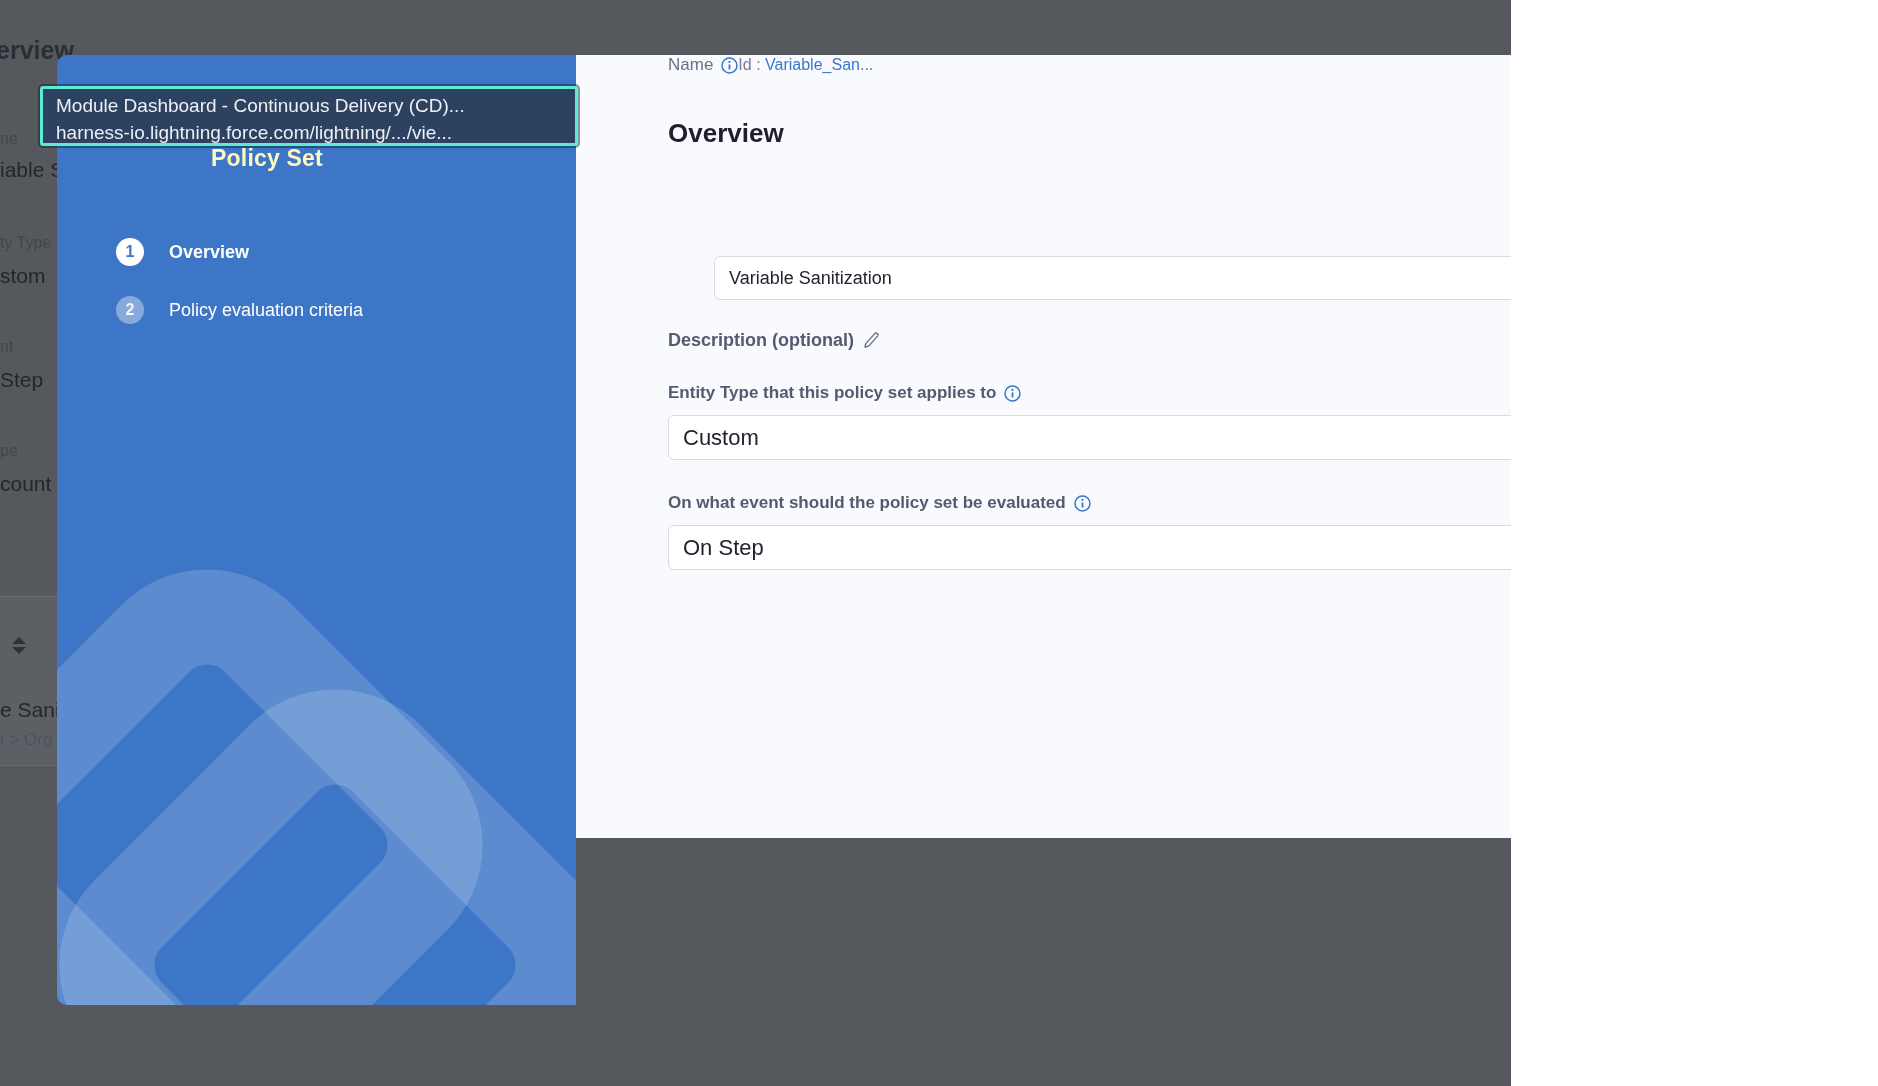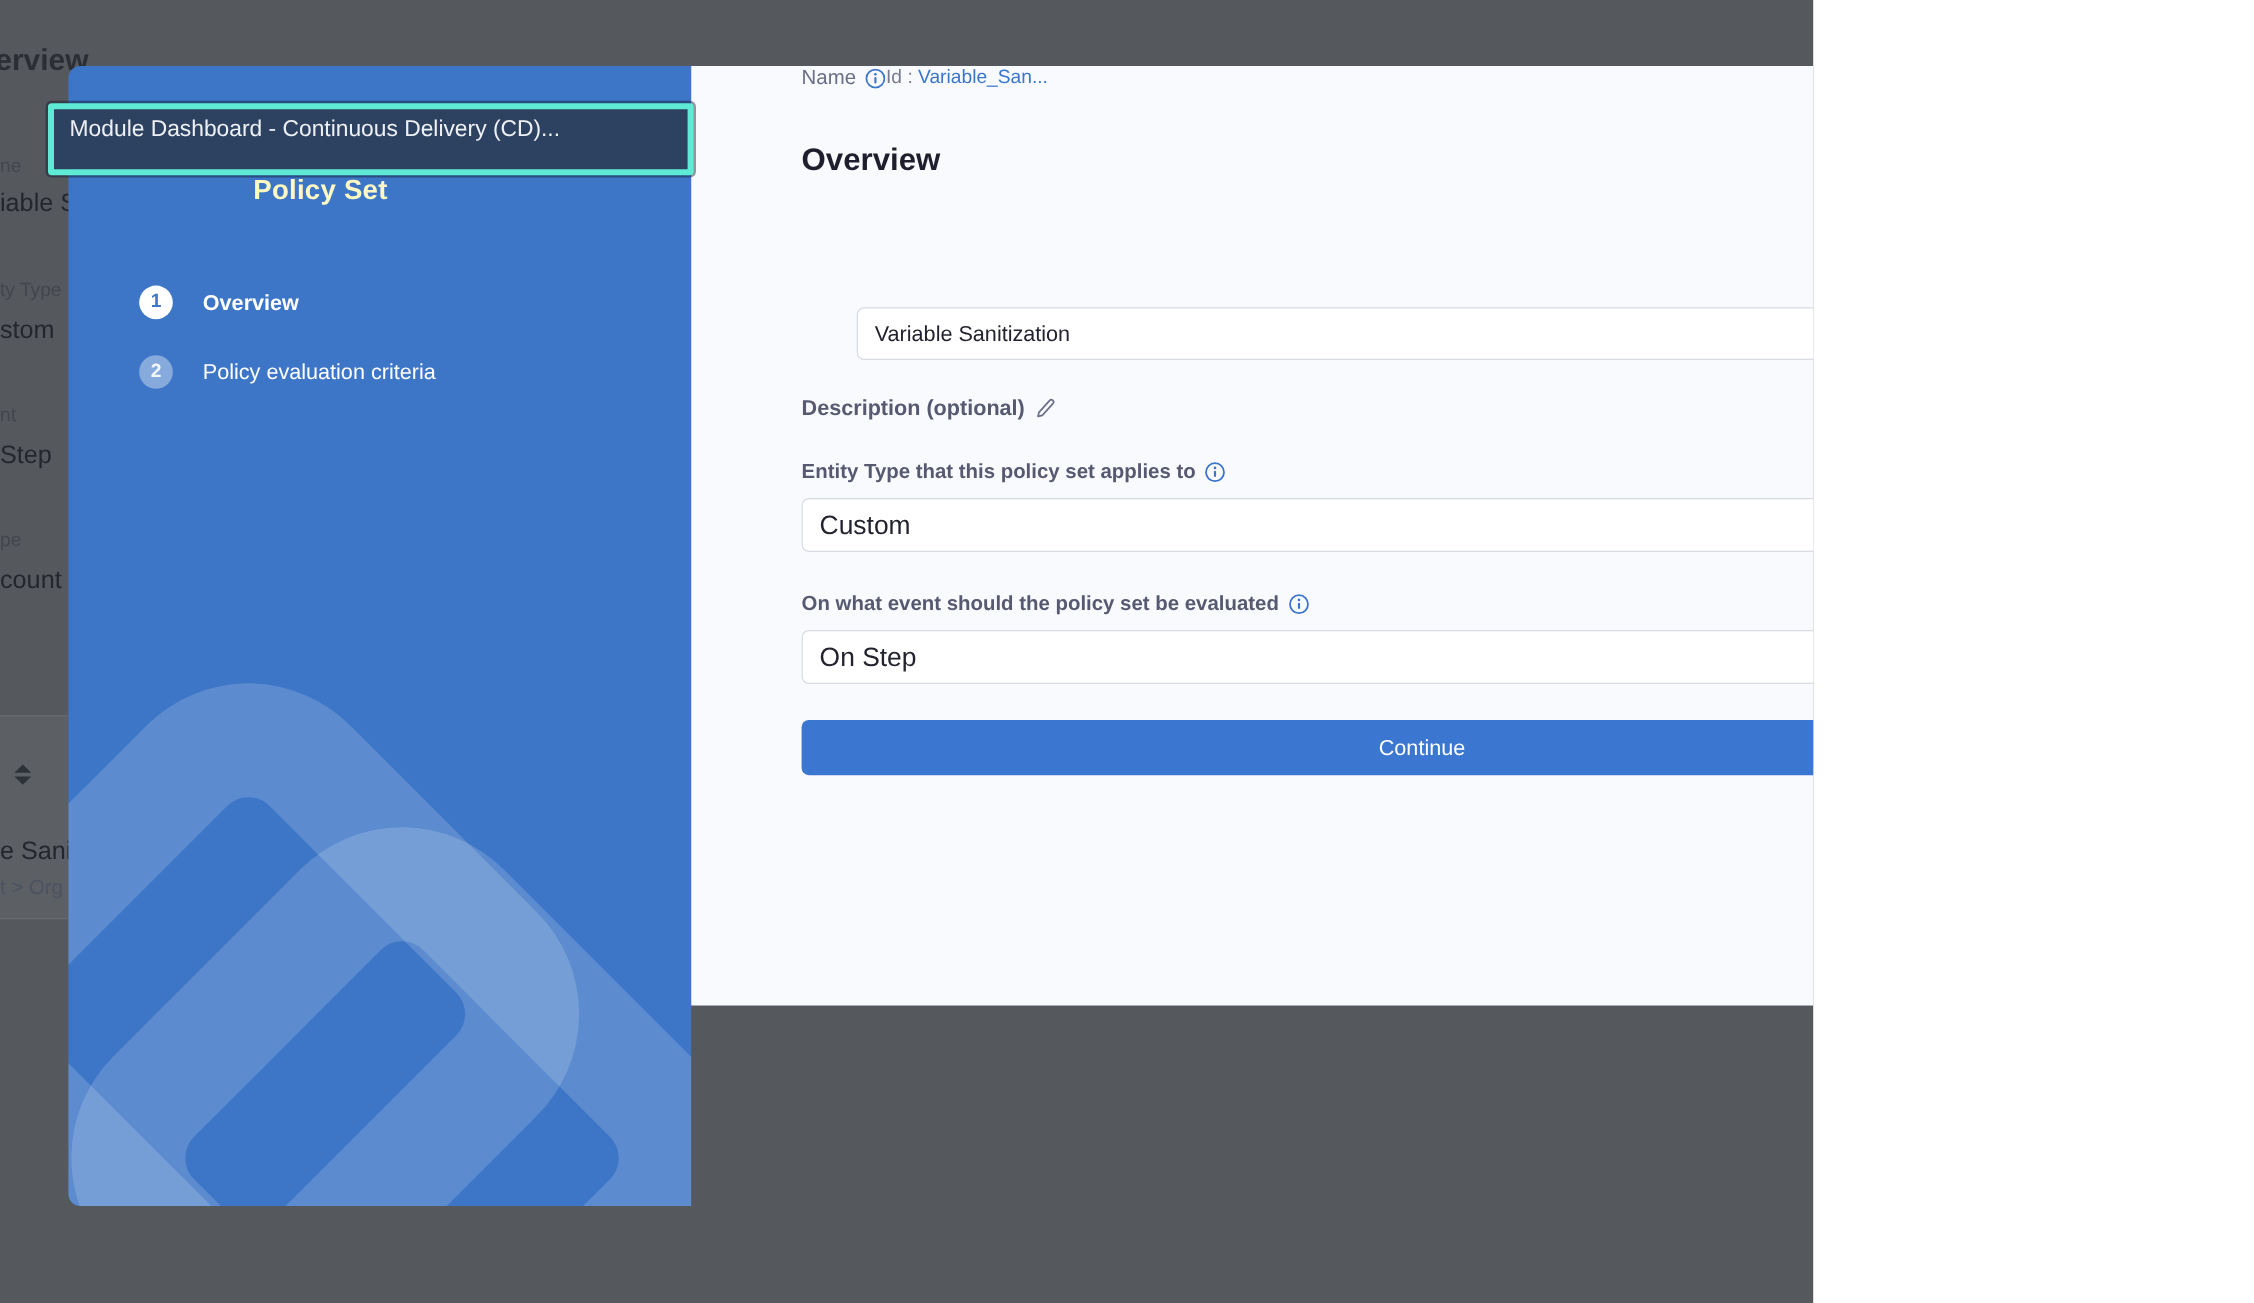--- a/index.html
+++ b/index.html
@@ -77,21 +77,21 @@
   .event-row  { top:438px; left:0; }
   .sel-event  { top:470px; }
   .select-value { font-size:22px; color:#22232e; }
   .continue-btn { position:absolute; left:0; top:545px; width:1034px; height:46px; background:#3b76d1;
                   border:none; border-radius:6px; color:#ffffff; font-size:18px; font-weight:500;
                   font-family:"Liberation Sans",sans-serif; cursor:pointer; }
   .info-icon { display:inline-flex; cursor:pointer; }
 
   
   .tooltip { position:absolute; left:40px; top:86px; width:538px; height:60px;
-             background:#2d4161; border:5px solid #5eead4; border-radius:3px;
+             background:#2d4161; border:3px solid #5eead4; border-radius:3px;
              box-shadow:0 0 0 2px rgba(18,28,46,0.45); padding:3px 12px 0 13px;
              color:#edf0f4; font-size:19px; font-weight:500; line-height:27px; white-space:nowrap; overflow:hidden; }
 </style>
 </head>
 <body>
 
 <div class="canvas">
 
   <div>
     <div class="bg-band"></div>
@@ -205,21 +205,21 @@
         </span>
       </div>
 
       <div class="select-box sel-event">
         <span class="select-value">On Step</span>
         <svg width="16" height="10" viewBox="0 0 16 10">
           <polyline points="2,2 8,8 14,2" fill="none" stroke="#9ca0af" stroke-width="2.4" stroke-linecap="round" stroke-linejoin="round"></polyline>
         </svg>
       </div>
 
-      <button class="continue-btn">Continue</button>
     </div>
   </div>
 
   <div class="tooltip">
     <div>Module Dashboard - Continuous Delivery (CD)...</div>
+    <div>harness-io.lightning.force.com/lightning/.../vie...</div>
   </div>
 
 </div>
 
 </body></html>

